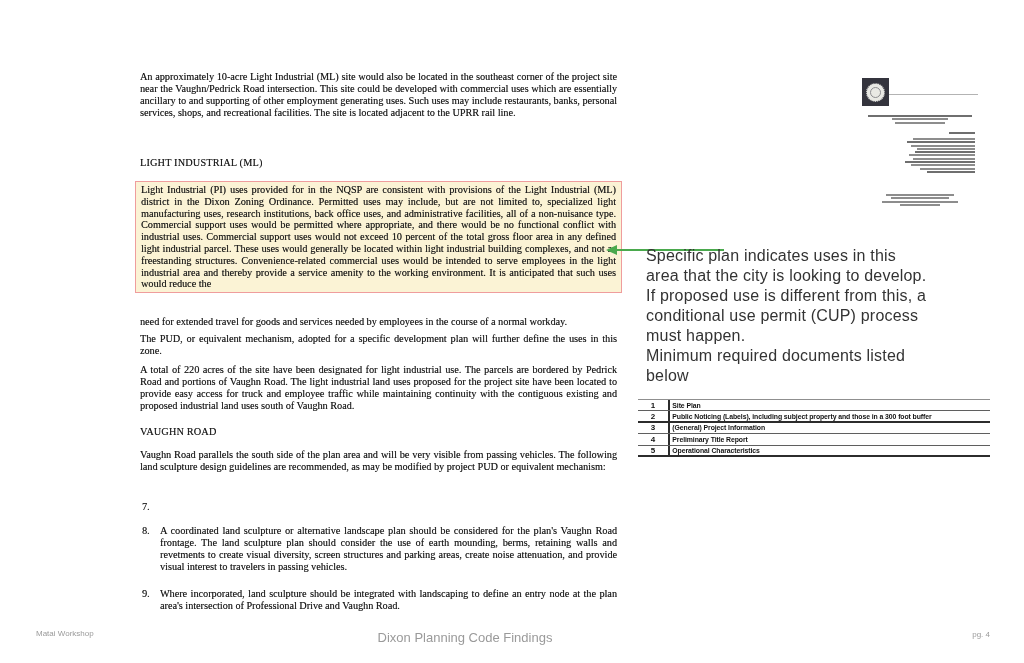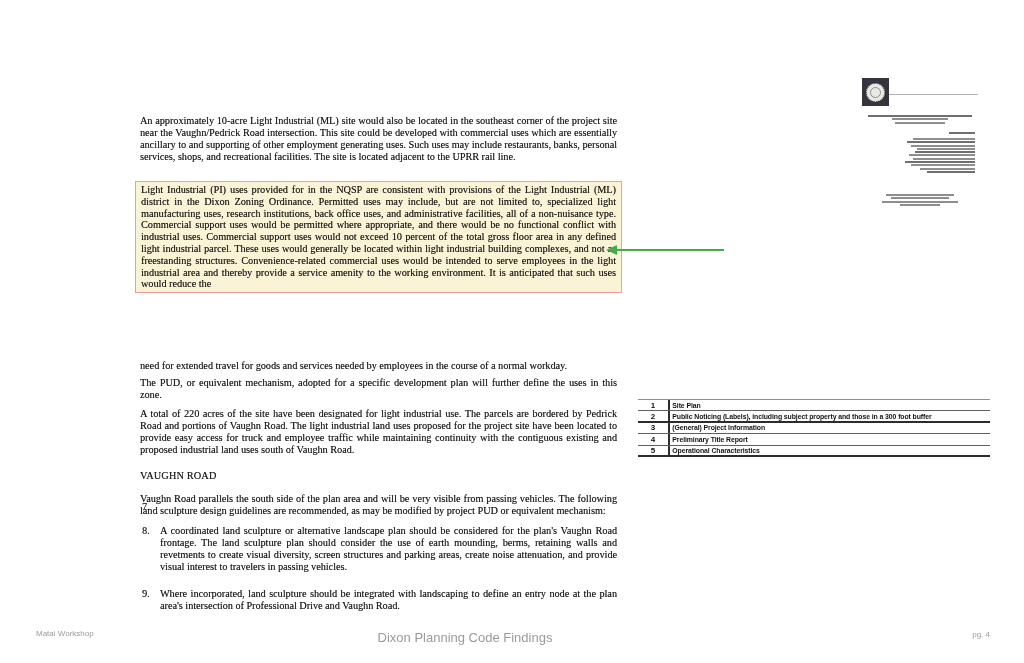--- a/index.html
+++ b/index.html
@@ -7,21 +7,21 @@
          font-family:"Liberation Sans",sans-serif;}
 
   
   .slide-title{position:absolute;top:22px;right:27px;font-size:31px;line-height:34px;
                color:#454545;letter-spacing:.3px;font-weight:400;}
 
   
   .doc{position:absolute;left:140px;top:0;width:477px;height:663px;
        font-family:"Liberation Serif",serif;font-size:10.2px;line-height:12.1px;color:#161616;
        text-shadow:.2px .2px .4px rgba(0,0,0,.5);}
-  .doc .blk{position:absolute;left:0;width:477px;text-align:justify;margin-top:44px;}
+  .doc .blk{position:absolute;left:0;width:477px;text-align:justify;}
   .doc .head{text-align:left;letter-spacing:.2px;}
   .hlbox{position:absolute;left:-5px;width:475px;background:#fbf3d5;border:1.5px solid #ef9d9d;
          padding:2px 5px;text-align:justify;line-height:11.8px;}
   .li{position:absolute;left:0;width:477px;padding-left:20px;box-sizing:border-box;text-align:justify;}
   .li .num{position:absolute;left:2px;top:0;}
 
   
   .arrow{position:absolute;left:606px;top:245px;width:118px;height:10px;}
   .arrow .shaft{position:absolute;left:9px;right:0;top:4px;height:2px;background:#4aa94d;}
   .arrow .tip{position:absolute;left:0;top:0;width:0;height:0;
@@ -94,20 +94,27 @@
       <span class="num">9.</span>
       <span>Where incorporated, land sculpture should be integrated with landscaping to define an entry node at the plan area's intersection of Professional Drive and Vaughn Road.</span>
     </div>
   </div>
 
   <div class="arrow">
     <div class="tip"></div>
     <div class="shaft"></div>
   </div>
 
+  <div class="annotation">Specific plan indicates uses in this
+area that the city is looking to develop.
+If proposed use is different from this, a
+conditional use permit (CUP) process
+must happen.
+Minimum required documents listed
+below</div>
 
   <div class="req-table">
     <div class="req-vline"></div>
     <div class="req-row">
       <span class="req-num">1</span>
       <span class="req-label">Site Plan</span>
     </div>
     <div class="req-row thick">
       <span class="req-num">2</span>
       <span class="req-label">Public Noticing (Labels), including subject property and those in a 300 foot buffer</span>

